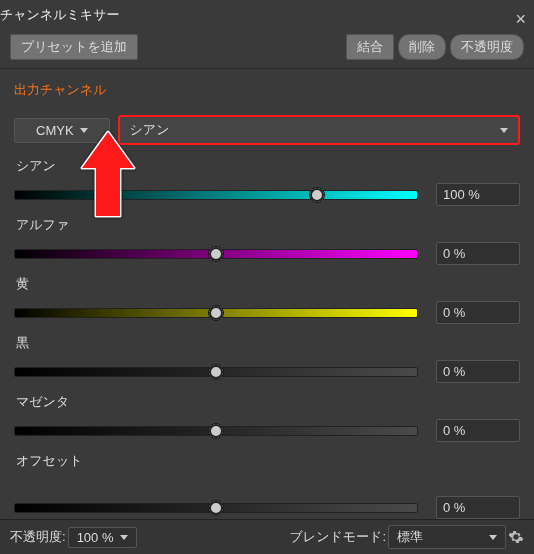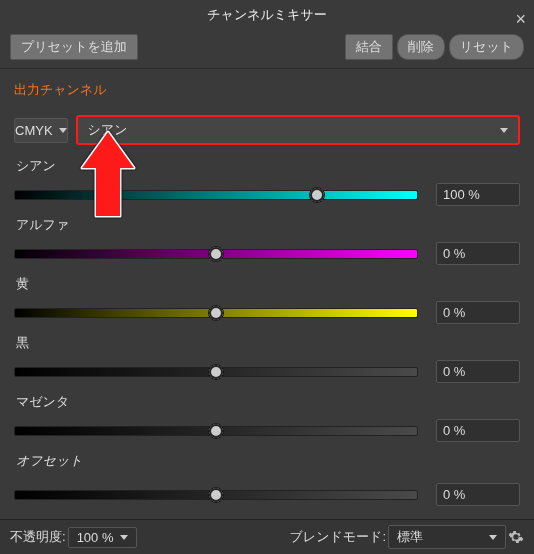--- a/index.html
+++ b/index.html
@@ -6,21 +6,21 @@
   body{
     width:534px;height:554px;
     background:#3a3a3a;
     font-family:"Meiryo","Hiragino Sans","Yu Gothic",sans-serif;
     font-size:13px;color:#ddd;
     position:relative;
     box-sizing:border-box;
     overflow:hidden;
   }
   .titlebar{
-    height:30px;line-height:30px;text-align:center;
+    height:30px;line-height:30px;text-align:left;
     position:relative;font-size:13px;color:#eee;
   }
   .close-x{
     position:absolute;right:8px;top:4px;
     font-size:18px;color:#ccc;cursor:pointer;
     font-family:sans-serif;
   }
   .toprow{
     display:flex;padding:4px 10px 8px 10px;
     border-bottom:1px solid #2a2a2a;
@@ -32,21 +32,21 @@
   }
   .btn + .btn{margin-left:4px;border-radius:11px;}
   .spacer{flex:1;}
   .section{
     padding:12px 14px 4px 14px;
   }
   .label{font-size:13px;color:#f97316;margin-bottom:16px;}
   .row{display:flex;align-items:center;gap:8px;}
   .dropdown{
     background:#454545;border:1px solid #555;
-    color:#ddd;padding:4px 0;border-radius:2px;
+    color:#ddd;padding:4px 21px;border-radius:2px;
     cursor:pointer;display:flex;align-items:center;gap:6px;
     font-size:13px;
   }
   .main-dd{
     flex:1;display:flex;align-items:center;
     background:#454545;
     border:2px solid #ff1a1a;border-radius:3px;
     padding:4px 10px;cursor:pointer;position:relative;
     height:18px;
   }
@@ -71,21 +71,21 @@
     border-radius:50%;background:#ccc;
     transform:translate(-50%,-50%);
     box-shadow:0 0 0 2px #222 inset;
     border:1px solid #111;
     cursor:pointer;
   }
   .valbox{
     width:70px;background:#303030;border:1px solid #555;
     color:#ddd;padding:3px 6px;border-radius:2px;font-size:13px;
   }
-  .offset-label{margin:6px 0 13px 16px;font-size:13px;color:#ddd;font-style:italic;}
+  .offset-label{margin:6px 0 26px 16px;font-size:13px;color:#ddd;}
   .bottombar{
     position:absolute;left:0;right:0;bottom:0;
     height:34px;background:#353535;border-top:1px solid #222;
     display:flex;align-items:center;padding:0 10px;gap:2px;
   }
   .small-dd{
     background:#303030;border:1px solid #555;color:#ddd;
     padding:2px 8px;border-radius:2px;cursor:pointer;
     display:flex;align-items:center;gap:6px;font-size:13px;
   }
@@ -111,21 +111,21 @@
 <div class="titlebar">
   <span>チャンネルミキサー</span>
   <span class="close-x">×</span>
 </div>
 
 <div class="toprow">
   <div class="btn">プリセットを追加</div>
   <div class="spacer"></div>
   <div class="btn">結合</div>
   <div class="btn">削除</div>
-  <div class="btn">リセット</div>
+  <div class="btn">不透明度</div>
 </div>
 
 <div class="section">
   <div class="label">出力チャンネル</div>
   <div class="row">
     <div class="dropdown">
       <span>CMYK</span>
       <span class="caret"></span>
     </div>
     <div class="main-dd">

